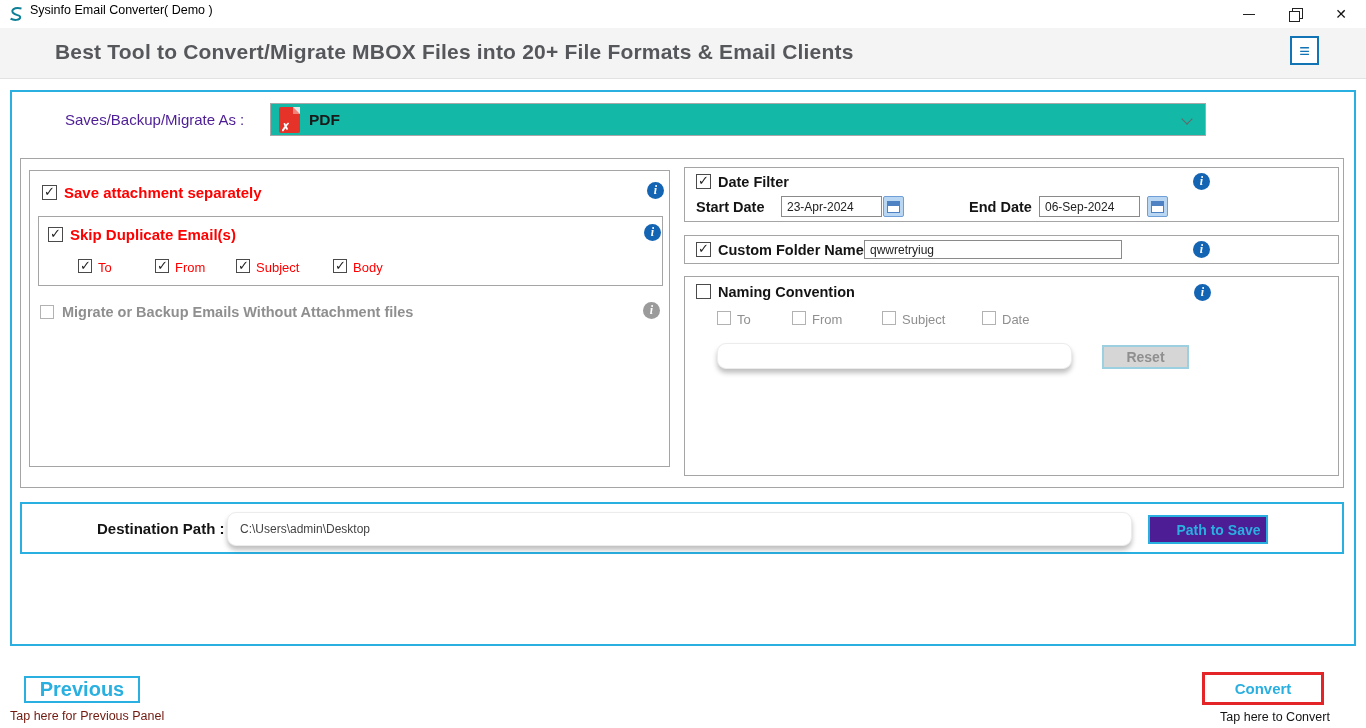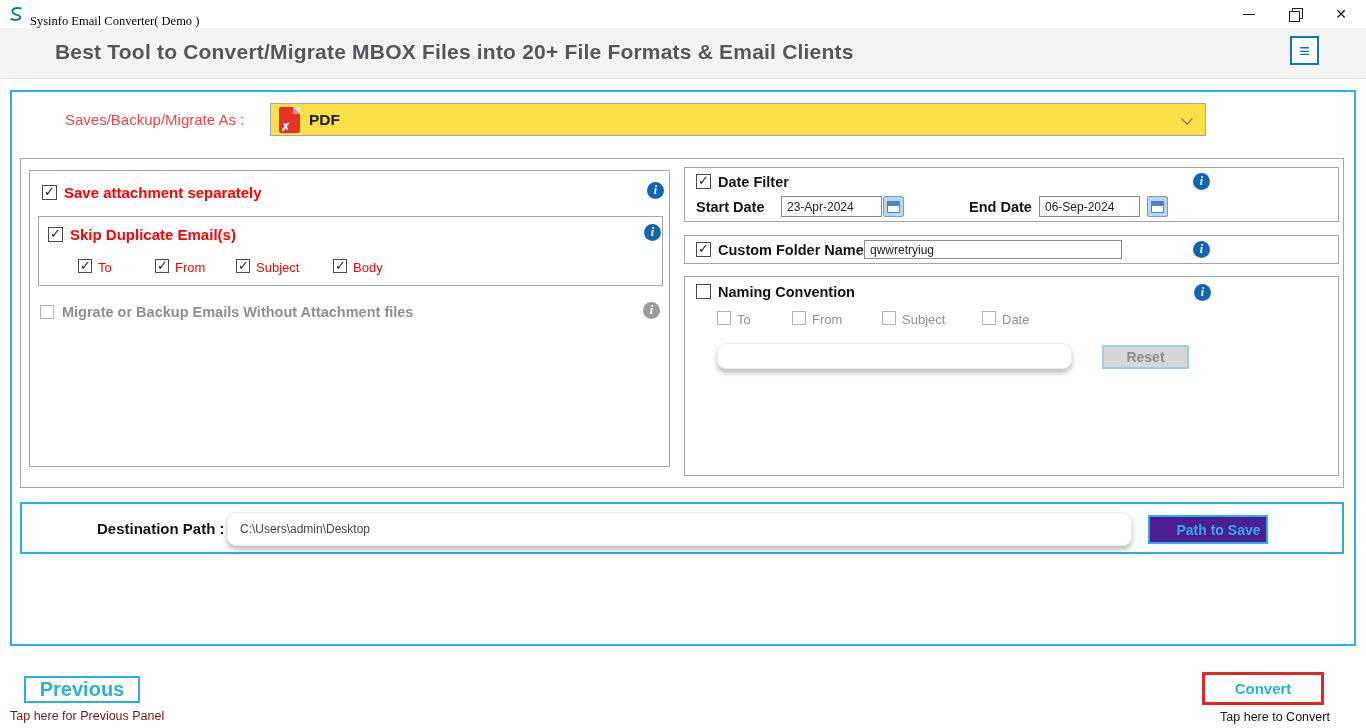--- a/index.html
+++ b/index.html
@@ -7,21 +7,21 @@
   #app {
     position: relative; width: 1366px; height: 728px;
     background: #ffffff; overflow: hidden;
     font-family: "Liberation Sans", sans-serif; color:#111;
   }
   .nowrap { white-space:nowrap; }
 
   
   #titlebar { position:absolute; left:0; top:0; width:1366px; height:28px; background:#fff; }
   #app-logo { position:absolute; left:8px; top:6px; width:16px; height:16px; }
-  #app-title { position:absolute; left:30px; top:14px; font-size:12.5px; color:#000;font-family:Liberation Serif, serif; }
+  #app-title { position:absolute; left:30px; top:3px; font-size:12.5px; color:#000; }
   .winbtn { position:absolute; top:0; width:36px; height:28px; display:flex; align-items:center; justify-content:center; cursor:default; }
   #btn-min  { left:1231px; }
   #btn-rest { left:1277px; }
   #btn-close{ left:1323px; }
   .min-glyph { width:12px; border-top:1.6px solid #222; display:block; }
   .rest-glyph { position:relative; width:13px; height:13px; display:block; }
   .rest-glyph::before { content:""; position:absolute; left:3px; top:0; width:9px; height:9px; border:1.2px solid #222; background:#fff; }
   .rest-glyph::after  { content:""; position:absolute; left:0; top:3px; width:9px; height:9px; border:1.2px solid #222; background:#fff; }
   .close-glyph { font-size:14px; color:#111; line-height:1; }
 
@@ -30,23 +30,23 @@
     background:#f4f4f5; border-bottom:1px solid #e2e2e2; }
   #page-title { position:absolute; left:55px; top:12px; font-size:21px; font-weight:bold; color:#56575b; letter-spacing:.2px; }
   #menu-btn { position:absolute; left:1290px; top:8px; width:29px; height:29px; background:#fff;
     border:2px solid #1273b5; display:flex; align-items:center; justify-content:center; }
   #menu-btn span { color:#1273b5; font-size:18px; font-weight:bold; line-height:1; }
 
   
   #main { position:absolute; left:10px; top:90px; width:1346px; height:556px;
     border:2px solid #2ab0e0; background:#fff; }
 
-  #format-label { position:absolute; left:53px; top:19px; font-size:15px; color:#ef4444; }
+  #format-label { position:absolute; left:53px; top:19px; font-size:15px; color:#4c1d95; }
   #format-select { position:absolute; left:258px; top:11px; width:936px; height:33px;
-    background:#fde047; border:1px solid #a8a8a8; cursor:default; }
+    background:#14b8a6; border:1px solid #a8a8a8; cursor:default; }
   #pdf-icon { position:absolute; left:8px; top:3px; width:21px; height:26px; background:#e5332a; border-radius:2px; }
   #pdf-icon::before { content:""; position:absolute; right:0; top:0;
     border-top:7px solid #e7e7e7; border-left:7px solid #f0837a; }
   #pdf-icon::after { content:"\2717"; position:absolute; left:2px; bottom:-1px; color:#fff; font-size:11px; font-weight:bold; }
   #format-value { position:absolute; left:38px; top:7px; font-size:15.5px; font-weight:bold; color:#1a1a1a; }
   .chev { position:absolute; right:14px; top:11px; width:8px; height:8px;
     border-right:1.6px solid #666; border-bottom:1.6px solid #666; transform:rotate(45deg); }
 
   
   #options { position:absolute; left:8px; top:66px; width:1324px; height:330px; border:1px solid #a5a5a5; }

